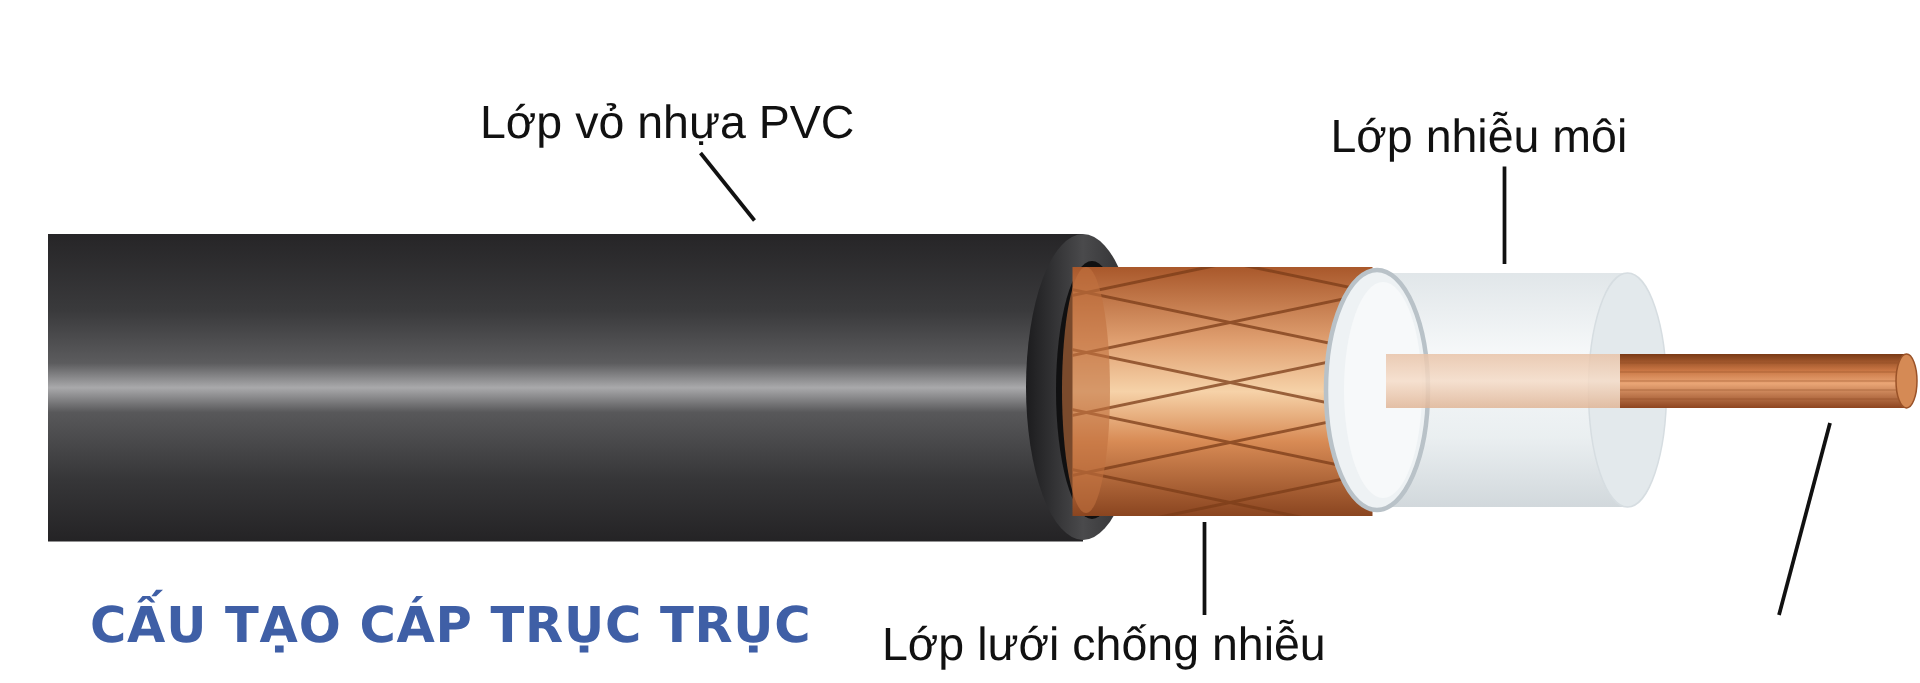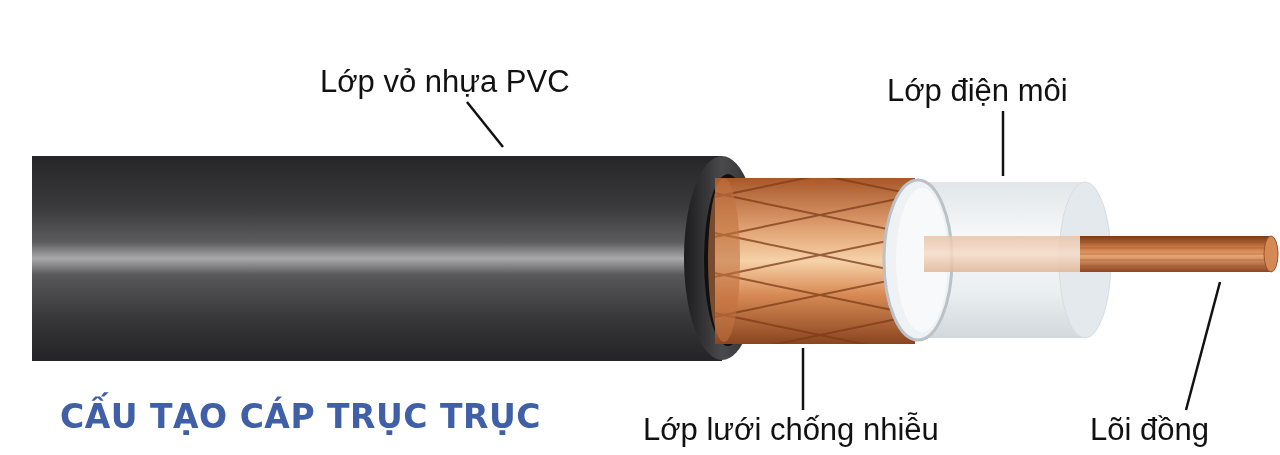--- a/index.html
+++ b/index.html
@@ -104,18 +104,17 @@
       <ellipse cx="1271" cy="254" rx="7" ry="18" fill="#d58a55" stroke="#9a5228"></ellipse>
     </g>
 
     <line x1="467" y1="102" x2="503" y2="147" stroke="#111" stroke-width="2.5"></line>
     <line x1="1003" y1="111" x2="1003" y2="176" stroke="#111" stroke-width="2.5"></line>
     <line x1="803" y1="348" x2="803" y2="410" stroke="#111" stroke-width="2.5"></line>
     <line x1="1220" y1="282" x2="1186" y2="410" stroke="#111" stroke-width="2.5"></line>
   </svg>
 
   <div class="label" style="left:320px;top:66px;">Lớp vỏ nhựa PVC</div>
-  <div class="label" style="left:887px;top:75px;">Lớp điện môi</div>
-  <div class="label" style="left:643px;top:414px;">Lớp lưới chống nhiễu</div>
-  <div class="label" style="left:1090px;top:414px;">Lõi đồng</div>
+  <div class="label" style="left:887px;top:75px;">Lớp nhiễu môi</div>
+  <div class="label" style="left:588px;top:414px;">Lớp lưới chống nhiễu</div>
 
   <div class="title" style="color: rgb(63, 95, 166);">CẤU TẠO CÁP TRỤC TRỤC</div>
 </div>
 
 </body></html>

